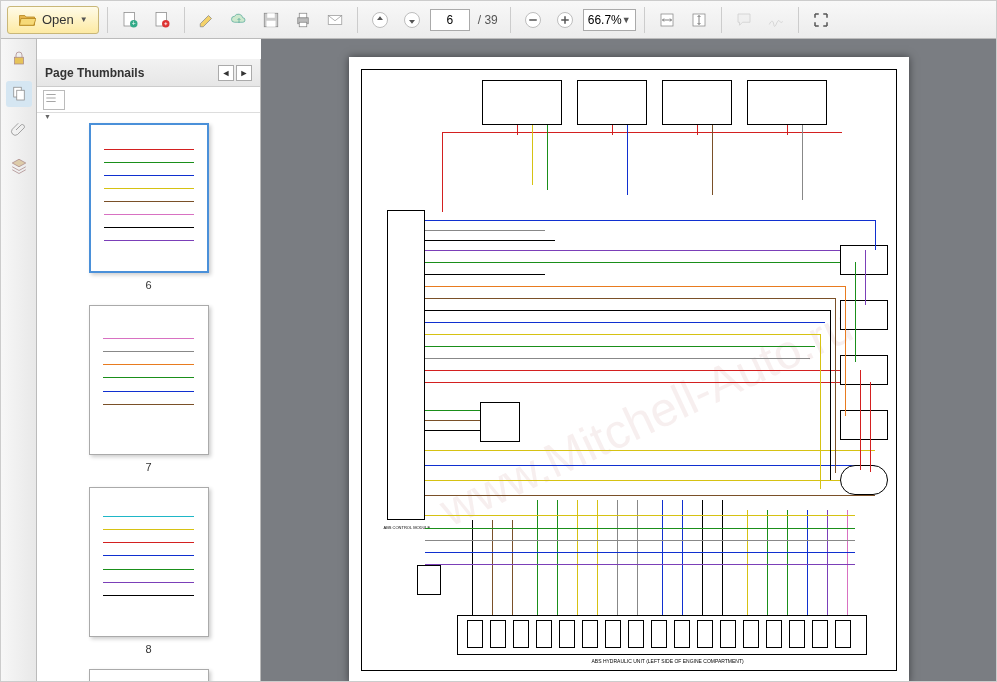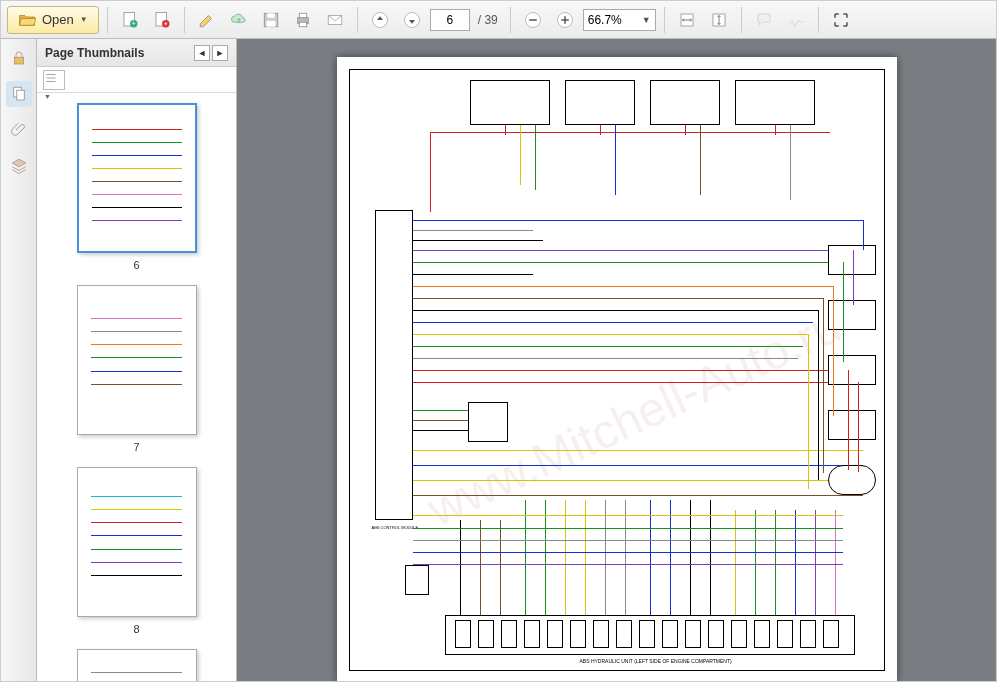--- a/index.html
+++ b/index.html
@@ -7,30 +7,30 @@
 .app { width: 997px; height: 682px; display: flex; flex-direction: column; border: 1px solid #ccc; }
 
 
 .toolbar { height: 38px; background: linear-gradient(#f8f8f8,#ececec); border-bottom: 1px solid #bbb; display: flex; align-items: center; padding: 0 6px; gap: 4px; }
 .tb-btn { width: 28px; height: 28px; display: flex; align-items: center; justify-content: center; border-radius: 3px; cursor: pointer; }
 .tb-sep { width: 1px; height: 26px; background: #ccc; margin: 0 4px; }
 .open-btn { display: flex; align-items: center; gap: 6px; padding: 4px 10px; border: 1px solid #c9b778; border-radius: 3px; background: linear-gradient(#fffbe8,#fdeaa3); cursor: pointer; font-size: 13px; color: #333; }
 .open-btn svg { width: 18px; height: 18px; }
 .page-input { width: 40px; height: 22px; text-align: center; border: 1px solid #aaa; font-size: 12px; }
 .page-total { color: #555; padding: 0 4px; }
-.zoom-select { height: 22px; border: 1px solid #aaa; padding: 0 4px; display: flex; align-items: center; gap: 20px; background: #fff; cursor: pointer; font-size: 12px; }
+.zoom-select { height: 22px; border: 1px solid #aaa; padding: 0 4px; display: flex; align-items: center; gap: 0; background: #fff; cursor: pointer; font-size: 12px; }
 .zoom-select .chev { font-size: 9px; color: #555; }
 
 
 .main { flex: 1; display: flex; overflow: hidden; }
 .leftbar { width: 36px; background: linear-gradient(90deg,#f7f7f7,#e8e8e8); border-right: 1px solid #bbb; display: flex; flex-direction: column; align-items: center; padding-top: 6px; gap: 10px; }
 .leftbar .lb-btn { width: 26px; height: 26px; display: flex; align-items: center; justify-content: center; cursor: pointer; border-radius: 3px; }
 
 
-.thumbpanel { width: 200px; background: #fff; border-right: 1px solid #bbb; display: flex; flex-direction: column; }
+.thumbpanel { width: 224px; background: #fff; border-right: 1px solid #bbb; display: flex; flex-direction: column; margin-top: 20px; }
 .thumbpanel-header { height: 28px; background: linear-gradient(#f2f2f2,#e6e6e6); border-bottom: 1px solid #ccc; display: flex; align-items: center; padding: 0 8px; font-weight: bold; color: #333; font-size: 12px; }
 .thumbpanel-header .nav { margin-left: auto; display: flex; gap: 2px; }
 .thumbpanel-header .nav .nb { width: 16px; height: 16px; border: 1px solid #aaa; background: #fff; display: flex; align-items: center; justify-content: center; font-size: 9px; cursor: pointer; }
 .thumbpanel-tools { height: 26px; border-bottom: 1px solid #ddd; display: flex; align-items: center; padding: 0 6px; gap: 6px; }
 .thumblist { flex: 1; overflow-y: auto; padding: 10px 8px; }
 .thumb { margin-bottom: 14px; text-align: center; }
 .thumb .page { width: 120px; height: 150px; margin: 0 auto 6px; border: 1px solid #aaa; background: #fff; box-shadow: 2px 2px 4px rgba(0,0,0,0.2); position: relative; overflow: hidden; }
 .thumb.selected .page { border: 2px solid #4a90d9; }
 .thumb .pnum { font-size: 11px; color: #333; }
 .thumb .mini { position: absolute; inset: 8px; }

